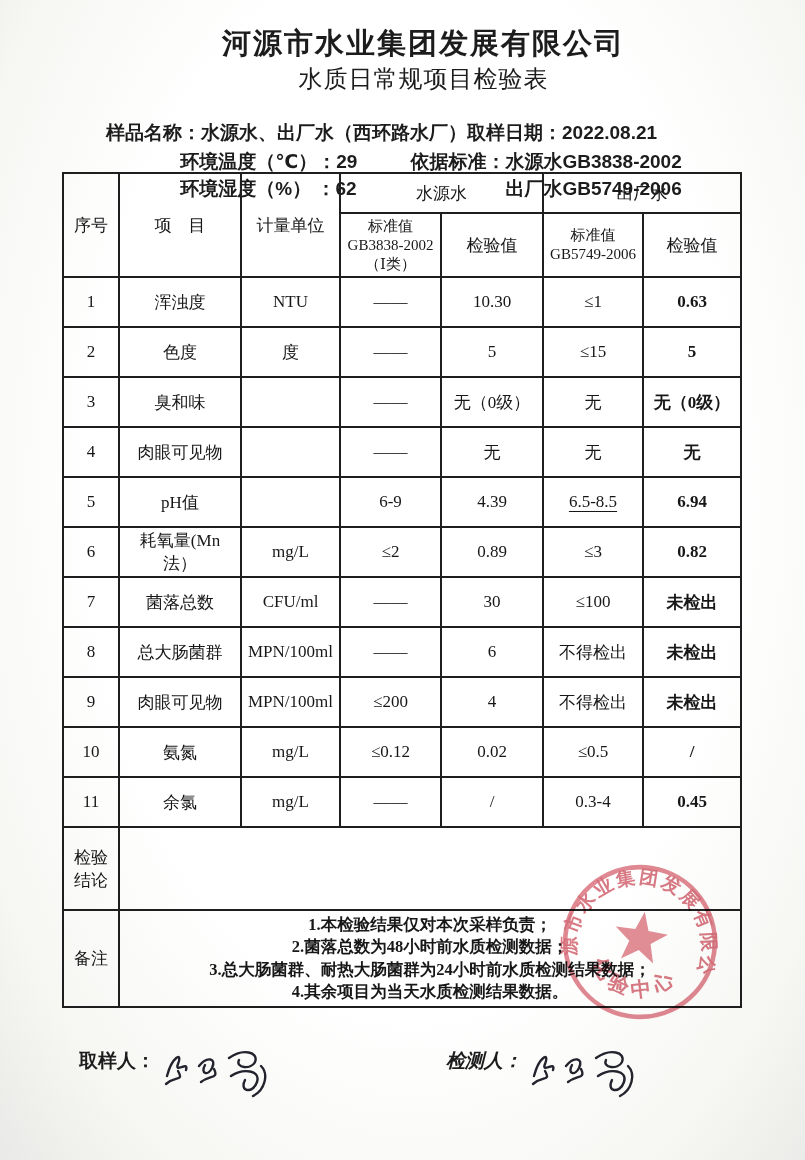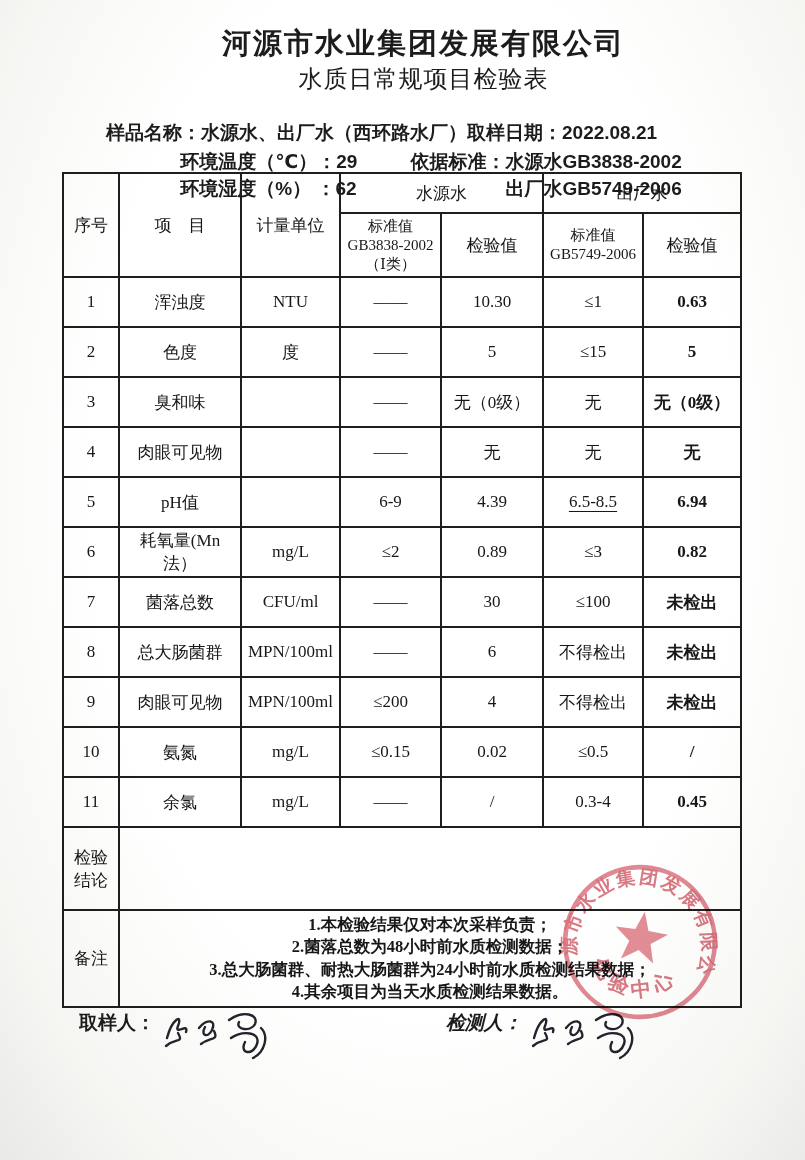--- a/index.html
+++ b/index.html
@@ -47,21 +47,21 @@
   .pre{white-space:pre-line;}
   .small{font-size:15px;line-height:19px;}
   .bold{font-weight:700;}
   .u{text-decoration:underline;text-underline-offset:4px;}
   tr.conclusion-row{height:83px;}
   tr.notes-row{height:97px;}
   td.side-label{font-weight:500;}
   td.notes-cell{text-align:left;padding:4px 8px;font-size:16.5px;}
   td.notes-cell .note-line{line-height:22.5px;font-weight:700;}
   
-  .sig-row{position:absolute;top:1008px;left:0;width:805px;height:80px;}
+  .sig-row{position:absolute;top:1046px;left:0;width:805px;height:80px;}
   .sig-block{position:absolute;display:flex;align-items:flex-start;}
   .sig-block.sampler{left:79px;}
   .sig-block.tester{left:446px;font-style:italic;}
   .sig-label{font-size:19px;font-weight:600;line-height:30px;white-space:nowrap;}
   .sig-svg{margin-left:4px;margin-top:-4px;}
   
   .stamp{
     position:absolute;left:558px;top:860px;width:164px;height:164px;
     mix-blend-mode:multiply;opacity:.88;pointer-events:none;
   }
@@ -198,21 +198,21 @@
           <td>MPN/100ml</td>
           <td>≤200</td>
           <td>4</td>
           <td>不得检出</td>
           <td class="bold">未检出</td>
         </tr>
         <tr>
           <td>10</td>
           <td class="item">氨氮</td>
           <td>mg/L</td>
-          <td>≤0.15</td>
+          <td>≤0.12</td>
           <td>0.02</td>
           <td>≤0.5</td>
           <td class="bold">/</td>
         </tr>
         <tr>
           <td>11</td>
           <td class="item">余氯</td>
           <td>mg/L</td>
           <td>——</td>
           <td>/</td>

